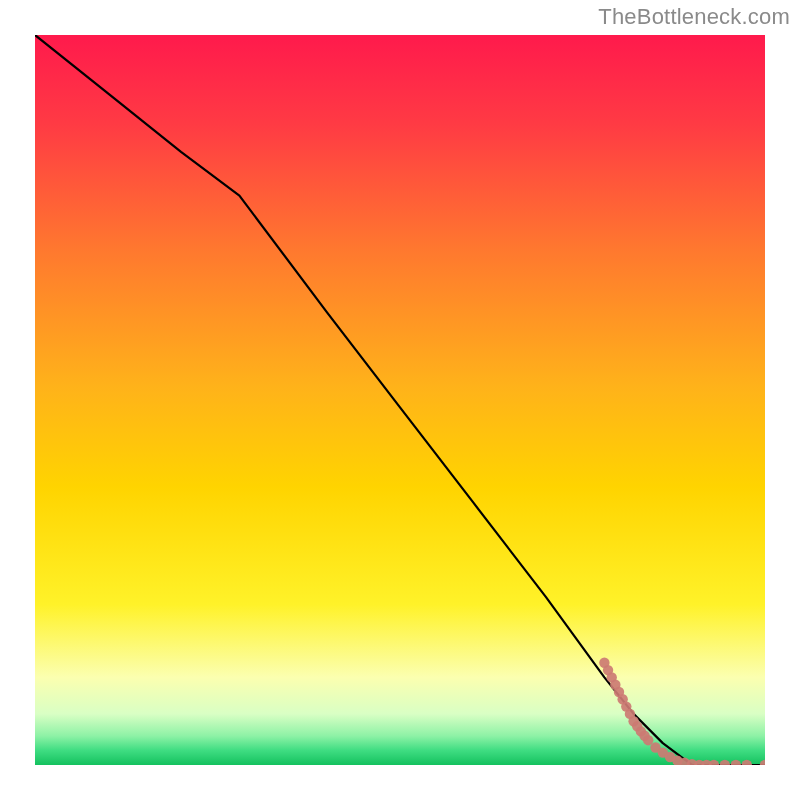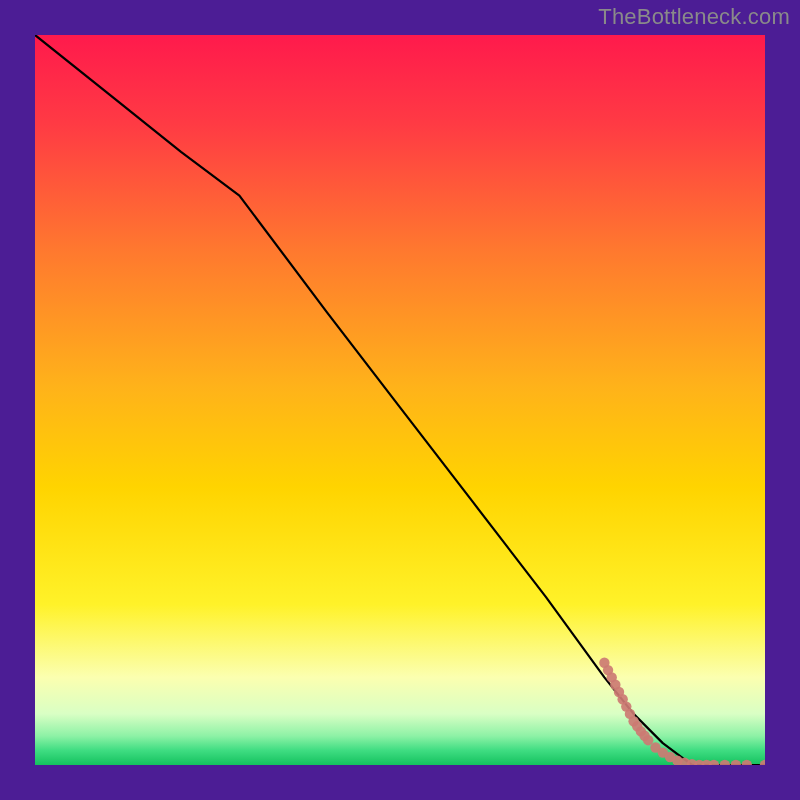--- a/index.html
+++ b/index.html
@@ -8,21 +8,21 @@
     width: 800px;
     height: 800px;
     background: #000;
     font-family: Arial, Helvetica, sans-serif;
     overflow: hidden;
   }
   .frame {
     position: relative;
     width: 800px;
     height: 800px;
-    background: #4c1d95;
+    background: #ffffff;
   }
   .attribution {
     position: absolute;
     top: 4px;
     right: 10px;
     color: #8a8a8a;
     font-size: 22px;
     font-weight: 500;
     letter-spacing: 0.2px;
   }

